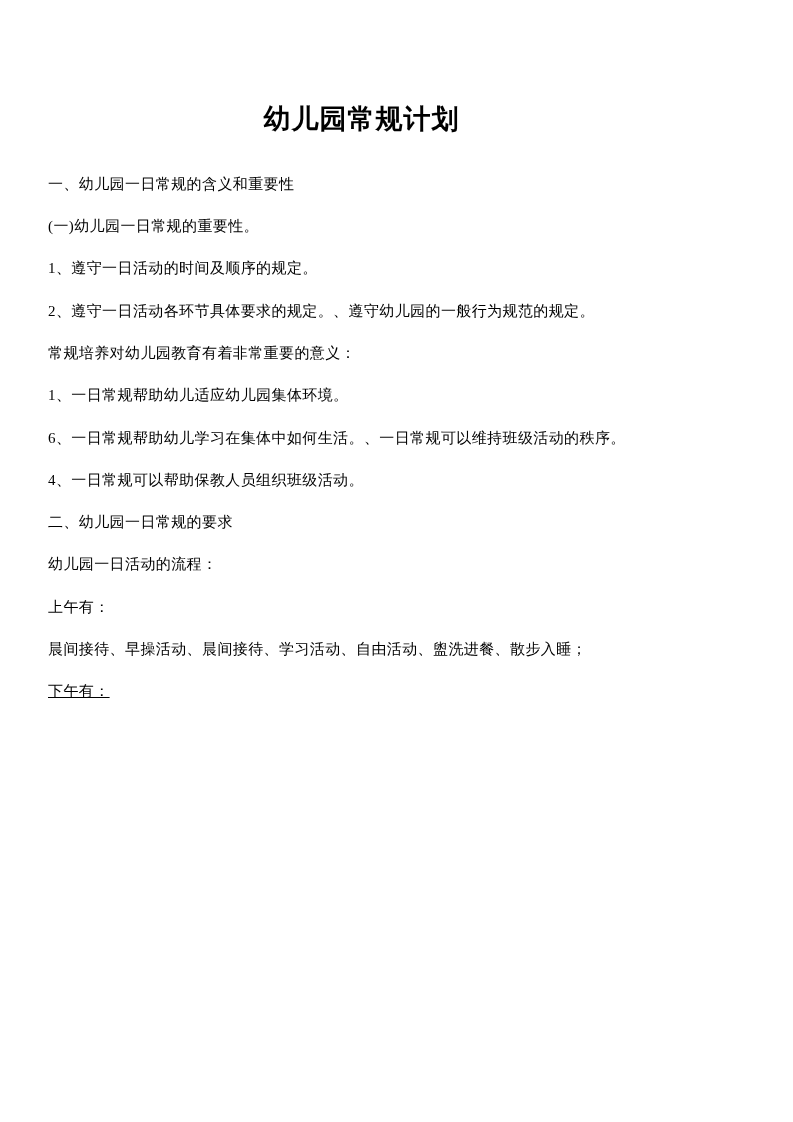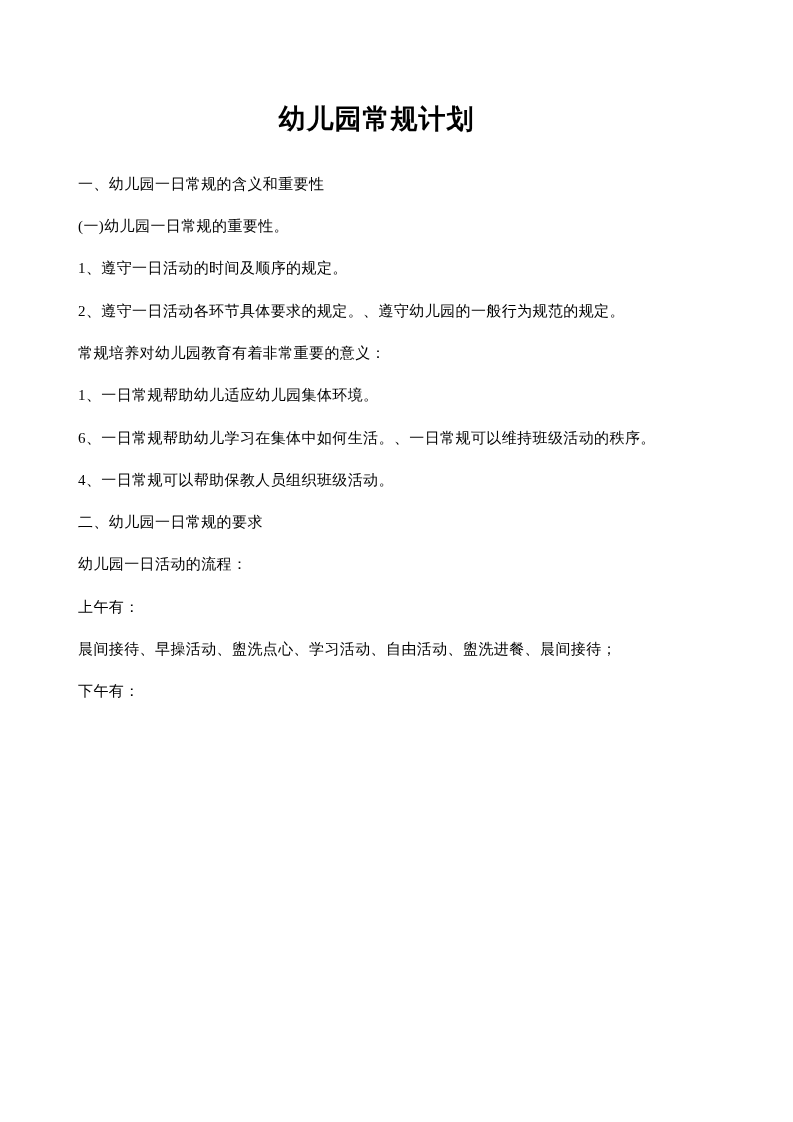--- a/index.html
+++ b/index.html
@@ -12,56 +12,57 @@
     height: 1122px;
     font-family: "Liberation Serif", "DejaVu Serif", serif;
     color: #000000;
     overflow: hidden;
   }
   .page {
     position: relative;
     width: 793px;
     height: 1122px;
     box-sizing: border-box;
-    padding: 78px 118px 60px 78px;
+    padding: 78px 118px 60px 48px;
     background: #ffffff;
   }
   .doc-title {
     font-family: "DejaVu Sans", "Liberation Sans", sans-serif;
     font-weight: bold;
     font-size: 27px;
     text-align: center;
     letter-spacing: 1px;
     margin: 22px 0 34px 0;
     line-height: 1.4;
   }
   .para {
     font-size: 15px;
     line-height: 1.62;
     margin: 0 0 18px 0;
     text-align: justify;
     letter-spacing: 0.4px;
   }
   .para:last-child {
     margin-bottom: 16px;
+    text-decoration: underline;
   }
 </style>
 </head>
 <body>
 
 <div class="page">
   <h1 class="doc-title">幼儿园常规计划</h1>
   <div class="body-text">
     <p class="para">一、幼儿园一日常规的含义和重要性</p>
     <p class="para">(一)幼儿园一日常规的重要性。</p>
     <p class="para">1、遵守一日活动的时间及顺序的规定。</p>
     <p class="para">2、遵守一日活动各环节具体要求的规定。、遵守幼儿园的一般行为规范的规定。</p>
     <p class="para">常规培养对幼儿园教育有着非常重要的意义：</p>
     <p class="para">1、一日常规帮助幼儿适应幼儿园集体环境。</p>
     <p class="para">6、一日常规帮助幼儿学习在集体中如何生活。、一日常规可以维持班级活动的秩序。</p>
     <p class="para">4、一日常规可以帮助保教人员组织班级活动。</p>
     <p class="para">二、幼儿园一日常规的要求</p>
     <p class="para">幼儿园一日活动的流程：</p>
     <p class="para">上午有：</p>
-    <p class="para">晨间接待、早操活动、盥洗点心、学习活动、自由活动、盥洗进餐、晨间接待；</p>
+    <p class="para">晨间接待、早操活动、晨间接待、学习活动、自由活动、盥洗进餐、散步入睡；</p>
     <p class="para">下午有：</p>
   </div>
 </div>
 
 </body></html>

